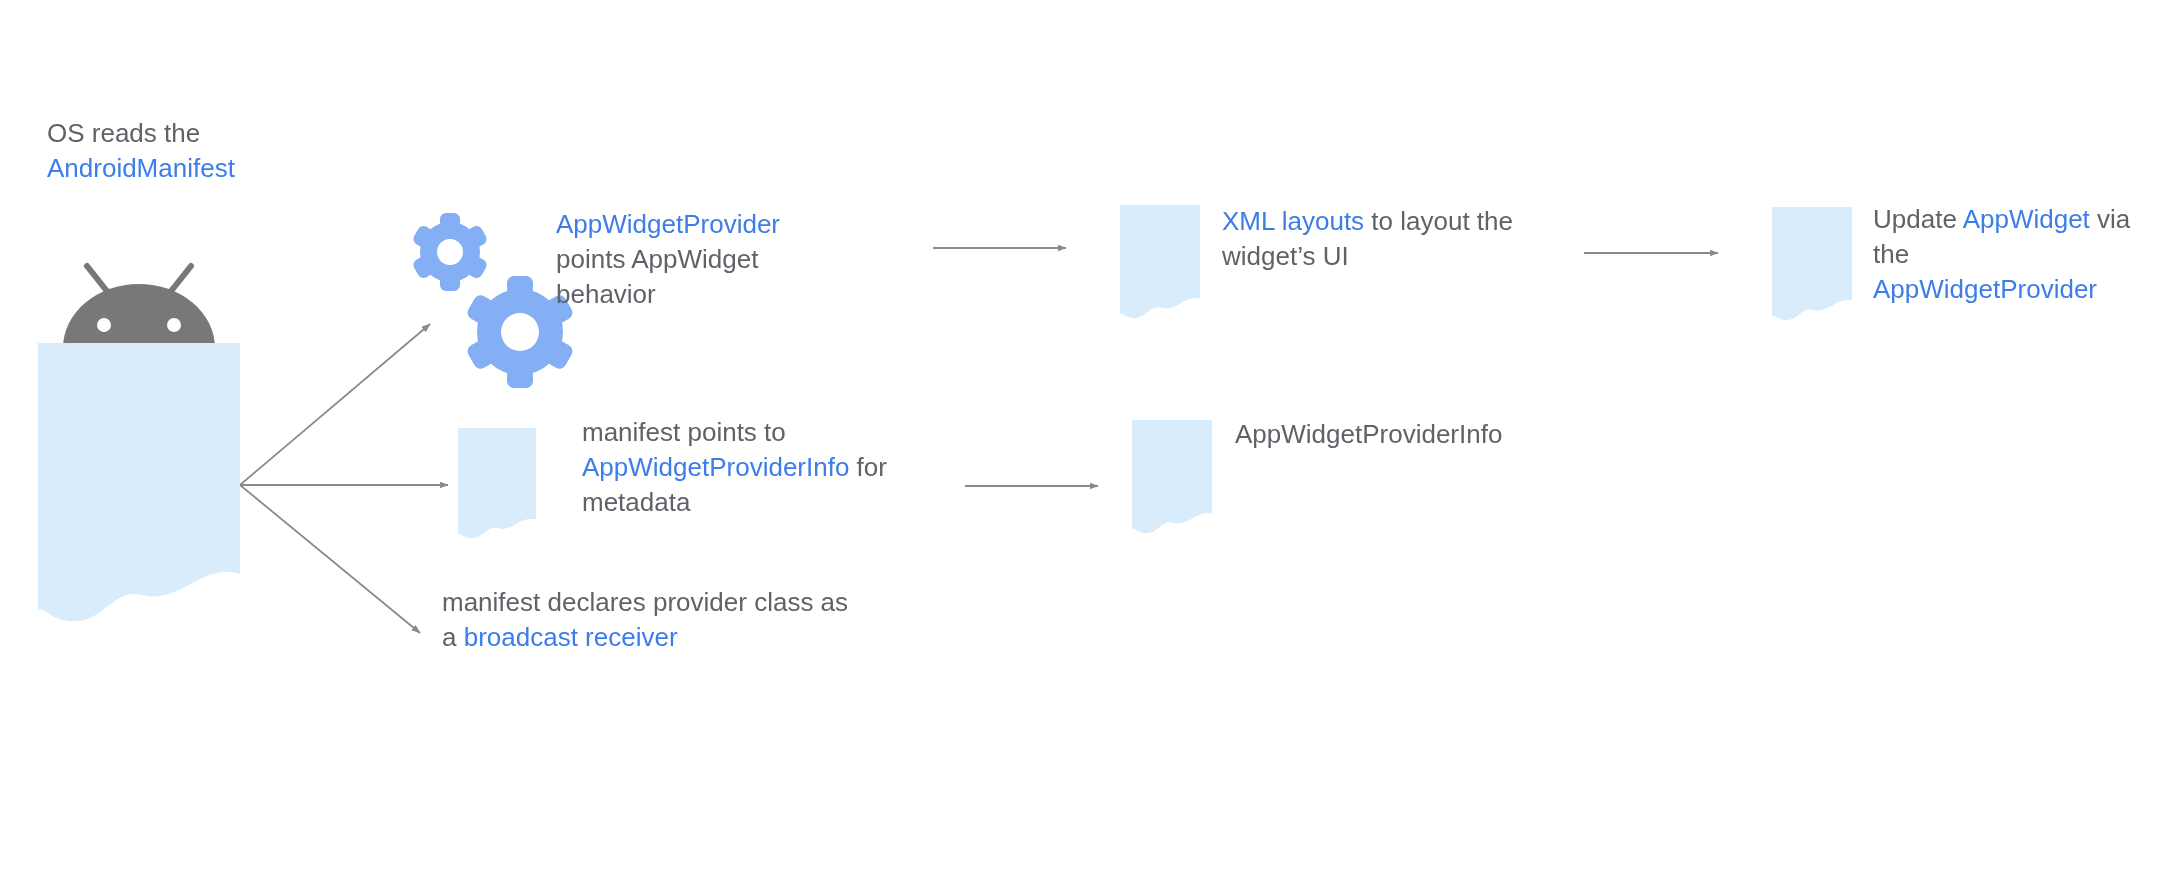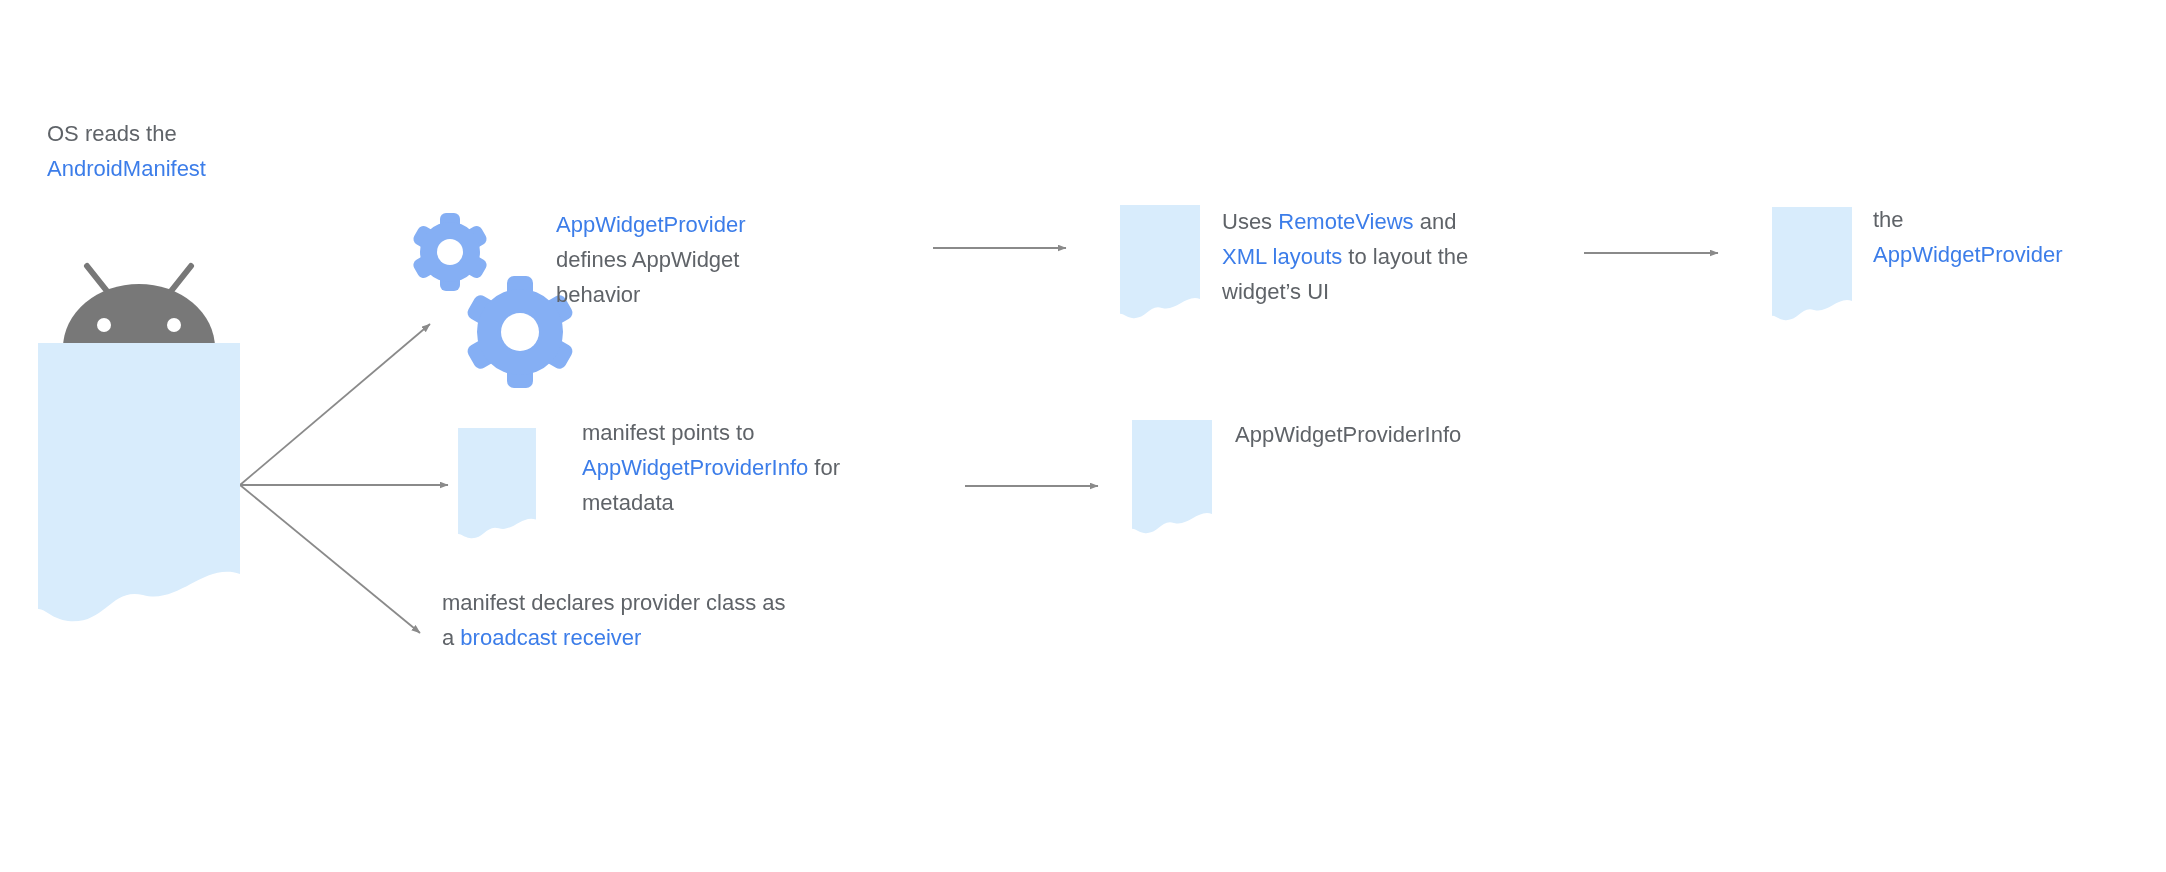--- a/index.html
+++ b/index.html
@@ -6,21 +6,21 @@
   #canvas{
     position:relative;
     width:2166px;height:872px;
     background:var(--background,#fff);
     font-family:"Liberation Sans","DejaVu Sans",sans-serif;
     overflow:hidden;
   }
   .abs{position:absolute;}
   .tb{
     position:absolute;
-    font-size:22px;
+    font-size:26px;
     line-height:35px;
     color:var(--text-gray,#5F6368);
     white-space:nowrap;
   }
   .tb .blue{color:var(--link-blue,#3C7DE9);font-weight:400;}
   .tb .gray{color:var(--text-gray,#5F6368);}
   .doc-path{fill:var(--doc-fill,#D8ECFC);}
   .gear{fill:var(--gear-blue,#85AFF4);}
   .hole{fill:#ffffff;}
   .robot{fill:var(--robot-gray,#787878);}
@@ -97,31 +97,31 @@
     <path class="doc-path" d="M0 0 H80 V94 C66 89 56 107 42 103 C29 99 26 115 12 113 C6 112 2 108 0 109 Z"></path>
   </svg>
 
   <div class="tb" style="left:47px;top:116px">
       <div><span class="gray">OS reads the</span></div>
       <div><span class="blue">AndroidManifest</span></div>
     </div>
 
   <div class="tb" style="left:556px;top:207px">
       <div><span class="blue">AppWidgetProvider</span></div>
-      <div><span class="gray">defines AppWidget</span></div>
+      <div><span class="gray">points AppWidget</span></div>
       <div><span class="gray">behavior</span></div>
     </div>
 
   <div class="tb" style="left:1222px;top:204px">
-      <div><span class="gray">Uses </span><span class="blue">RemoteViews</span><span class="gray"> and</span></div>
       <div><span class="blue">XML layouts</span><span class="gray"> to layout the</span></div>
       <div><span class="gray">widget’s UI</span></div>
     </div>
 
   <div class="tb" style="left:1873px;top:202px">
+      <div><span class="gray">Update </span><span class="blue">AppWidget</span><span class="gray"> via</span></div>
       <div><span class="gray">the</span></div>
       <div><span class="blue">AppWidgetProvider</span></div>
     </div>
 
   <div class="tb" style="left:582px;top:415px">
       <div><span class="gray">manifest points to</span></div>
       <div><span class="blue">AppWidgetProviderInfo</span><span class="gray"> for</span></div>
       <div><span class="gray">metadata</span></div>
     </div>
 

